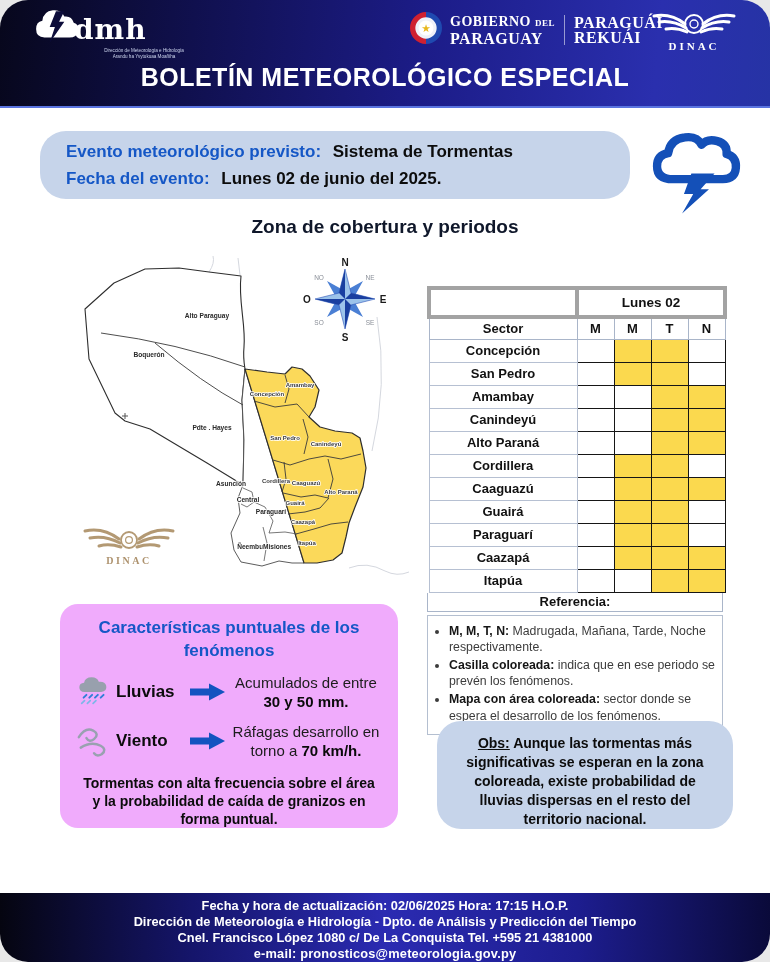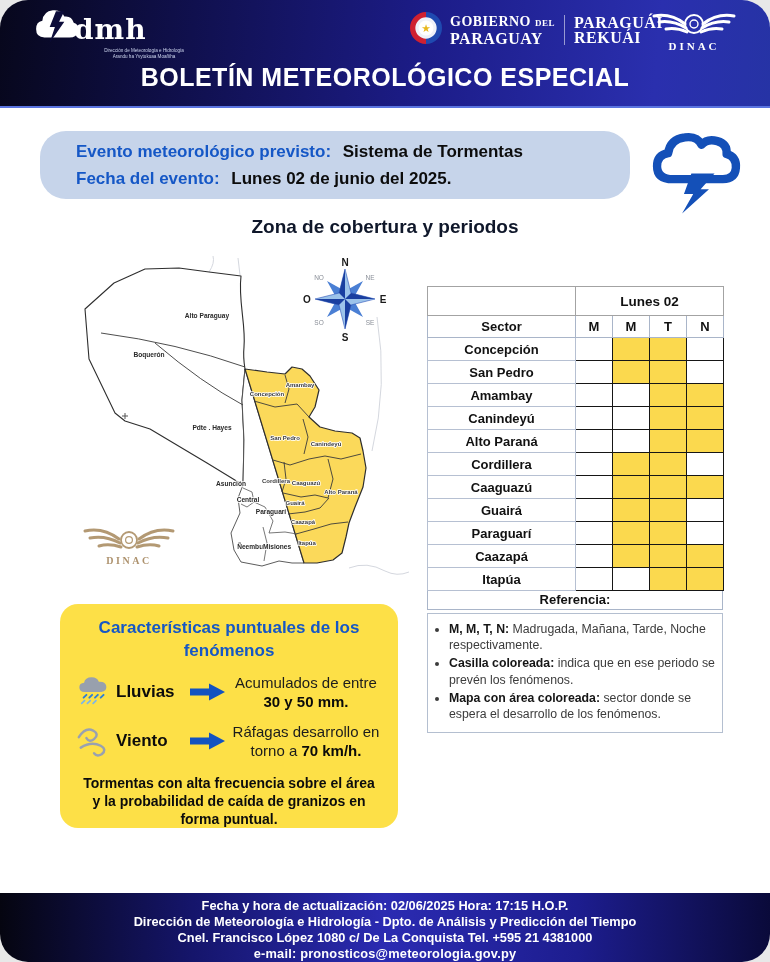--- a/index.html
+++ b/index.html
@@ -28,21 +28,21 @@
   .gov-l2 { font-size:16px; font-weight:bold; letter-spacing:0.5px; }
   .gov-div { width:1px; height:30px; background:#ffffff88; margin:0 9px; }
   .dinac-logo { position:absolute; left:642px; top:8px; width:104px; text-align:center; }
   .bulletin-title {
     position:absolute; left:0; top:63px; width:770px; text-align:center;
     color:#fff; font-size:25px; font-weight:800; letter-spacing:0.5px;
   }
   
   .event-box {
     position:absolute; left:40px; top:131px; width:590px; height:68px;
-    background:#c6d4ea; border-radius:26px; padding:10px 36px;
+    background:#c6d4ea; border-radius:26px; padding:10px 26px;
     display:flex; flex-direction:column; justify-content:center; gap:7px;
   }
   .event-line { font-size:17px; font-weight:bold; white-space:nowrap; }
   .event-label { color:#1557c6; }
   .event-value { color:#0c0c0c; margin-left:7px; }
   .storm-icon { position:absolute; left:645px; top:116px; }
   
   .section-title {
     position:absolute; left:0; top:216px; width:770px; text-align:center;
     color:#0f172a; font-size:19px; font-weight:bold;
@@ -55,40 +55,40 @@
   .compass-card { font-size:10px; font-weight:bold; fill:#1a1a1a; text-anchor:middle; }
   .compass-inter { font-size:6.5px; fill:#8a8f98; text-anchor:middle; }
   .wm { opacity:0.9; }
   .wm-text { font-family:"Liberation Serif", serif; font-size:10px; letter-spacing:2.5px; fill:#a5875f; text-anchor:middle; font-weight:bold; }
   
   .sched-wrap { position:absolute; left:427px; top:286px; width:296px; }
   table.sched { border-collapse:collapse; width:296px; table-layout:fixed; }
   table.sched td { text-align:center; vertical-align:middle; }
   .c-sector { width:148px; }
   .c-p { width:37px; }
-  .hdr-day td { border:1px solid #a3a3a3; height:29px; font-size:13.5px; font-weight:bold; }
+  .hdr-day td { border:4px solid #a3a3a3; height:29px; font-size:13.5px; font-weight:bold; }
   .hdr-per td { border:1px solid #a9b5c9; height:22px; font-size:13px; font-weight:bold; }
   .no-border { border:1px solid #a9b5c9; }
   td.sector-cell { border:1px solid #b6c0d2; font-size:13px; font-weight:bold; height:23px; }
   td.period-cell { border:1.6px solid #161616; height:23px; }
   .ref-title {
     width:296px; border:1px solid #a9b5c9; border-top:none; height:19px;
     text-align:center; font-size:13px; font-weight:bold; line-height:18px; background:#fff;
   }
   .ref-box {
     width:296px; border:1px solid #b4bfd0; margin-top:3px; padding:7px 6px 8px 4px;
     font-size:12.3px; color:#3c3c3c; background:#fff;
   }
   .ref-box ul { list-style:disc; padding-left:17px; }
   .ref-box li { margin-bottom:2px; line-height:1.32; }
   .ref-box b { color:#161616; }
   
   .carac-box {
     position:absolute; left:60px; top:604px; width:338px; height:224px;
-    background:#fde047; border-radius:18px; padding:13px 14px 10px;
+    background:#f0abfc; border-radius:18px; padding:13px 14px 10px;
   }
   .carac-title { color:#1557c6; font-size:17px; font-weight:bold; text-align:center; line-height:1.35; padding:0 14px; }
   .carac-row { display:flex; align-items:center; margin-top:10px;justify-content:flex-end; }
   .carac-ico { width:42px; flex:none; display:flex; justify-content:center; }
   .carac-label { width:72px; flex:none; font-size:17px; font-weight:bold; color:#0c0c0c; }
   .carac-arrow { width:40px; flex:none; display:flex; justify-content:center; }
   .carac-desc { flex:1; text-align:center; font-size:15px; color:#1c1c1c; line-height:1.3; }
   .carac-desc b { color:#0a0a0a; }
   .carac-note { margin-top:13px; text-align:center; font-size:14px; font-weight:bold; color:#0c0c0c; line-height:1.3; padding:0 4px; }
   
@@ -459,20 +459,23 @@
       </div>
       <div class="carac-desc">
         <span>Ráfagas desarrollo en</span><br>
         <span>torno a </span><b>70 km/h.</b>
       </div>
     </div>
 
     <div class="carac-note">Tormentas con alta frecuencia sobre el área y la probabilidad de caída de granizos en forma puntual.</div>
   </div>
 
+  <div class="obs-box">
+    <span class="u">Obs:</span><span> Aunque las tormentas más significativas se esperan en la zona coloreada, existe probabilidad de lluvias dispersas en el resto del territorio nacional.</span>
+  </div>
 
   <div class="footer-band">
     <div class="footer-line">Fecha y hora de actualización: 02/06/2025 Hora: 17:15 H.O.P.</div>
     <div class="footer-line">Dirección de Meteorología e Hidrología - Dpto. de Análisis y Predicción del Tiempo</div>
     <div class="footer-line">Cnel. Francisco López 1080 c/ De La Conquista Tel. +595 21 4381000</div>
     <div class="footer-line email">e-mail: pronosticos@meteorologia.gov.py</div>
   </div>
 
 </div>
 

